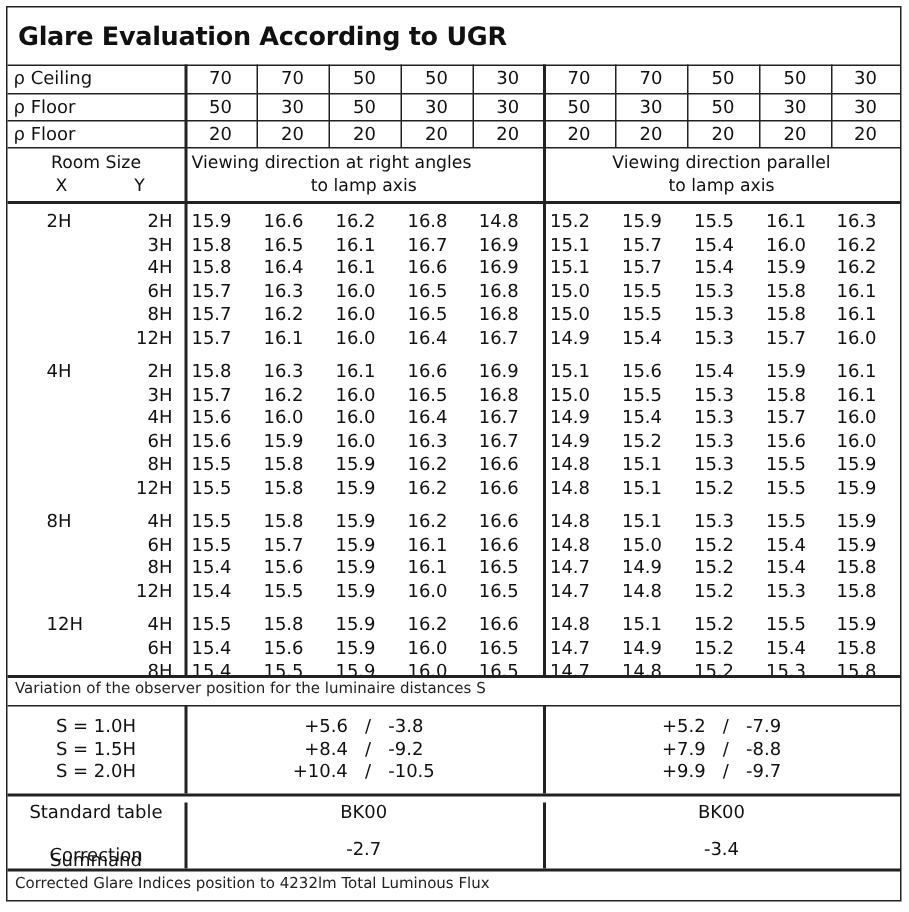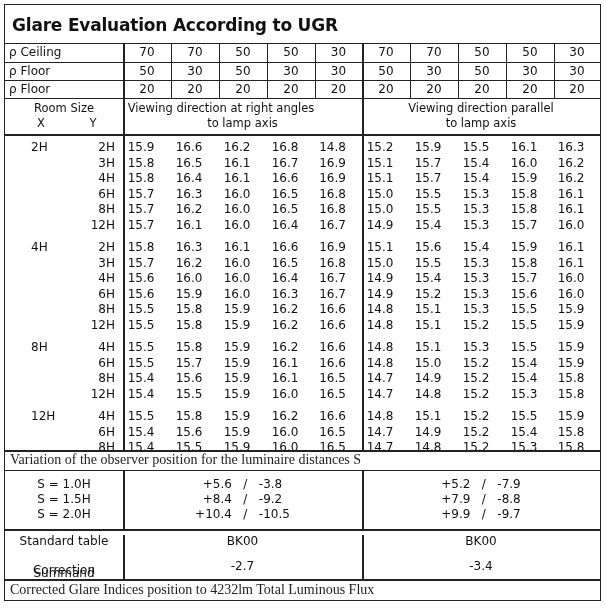--- a/index.html
+++ b/index.html
@@ -15,21 +15,21 @@
   .hline { position: absolute; height: 0; border-top: 1px solid #222; }
   .vline { position: absolute; width: 0; border-left: 1px solid #222; }
   .vline.thick { border-left: 2px solid #222; }
   .hline.thick { border-top: 2px solid #222; }
   .refl-label { font-size: 12px; padding-left: 4px; line-height: 18px; }
   .refl-cell { font-size: 12px; text-align: center; line-height: 18px; }
   .hdr { font-size: 11.5px; text-align: center; line-height: 15px; }
   .num { font-size: 12px; line-height: 15.5px; text-align: center; }
   .xlabel { font-size: 12px; line-height: 15.5px; }
   .ylabel { font-size: 12px; line-height: 15.5px; text-align: right; }
-  .small { font-size: 14px; line-height: 16px; color: #222; font-family: Liberation Serif, serif; }
+  .small { font-size: 10px; line-height: 16px; color: #222; }
   .svar { font-size: 12px; line-height: 15px; text-align: center; }
   .mid { font-size: 12px; text-align: center; }
 </style>
 </head>
 <body>
 
 <div class="sheet" id="sheet">
   <div class="title">Glare Evaluation According to UGR</div>
   <div id="grid">
       <div class="abs refl-label" style="left: 0px; top: 38px; width: 118px; height: 19px;">ρ Ceiling</div>

